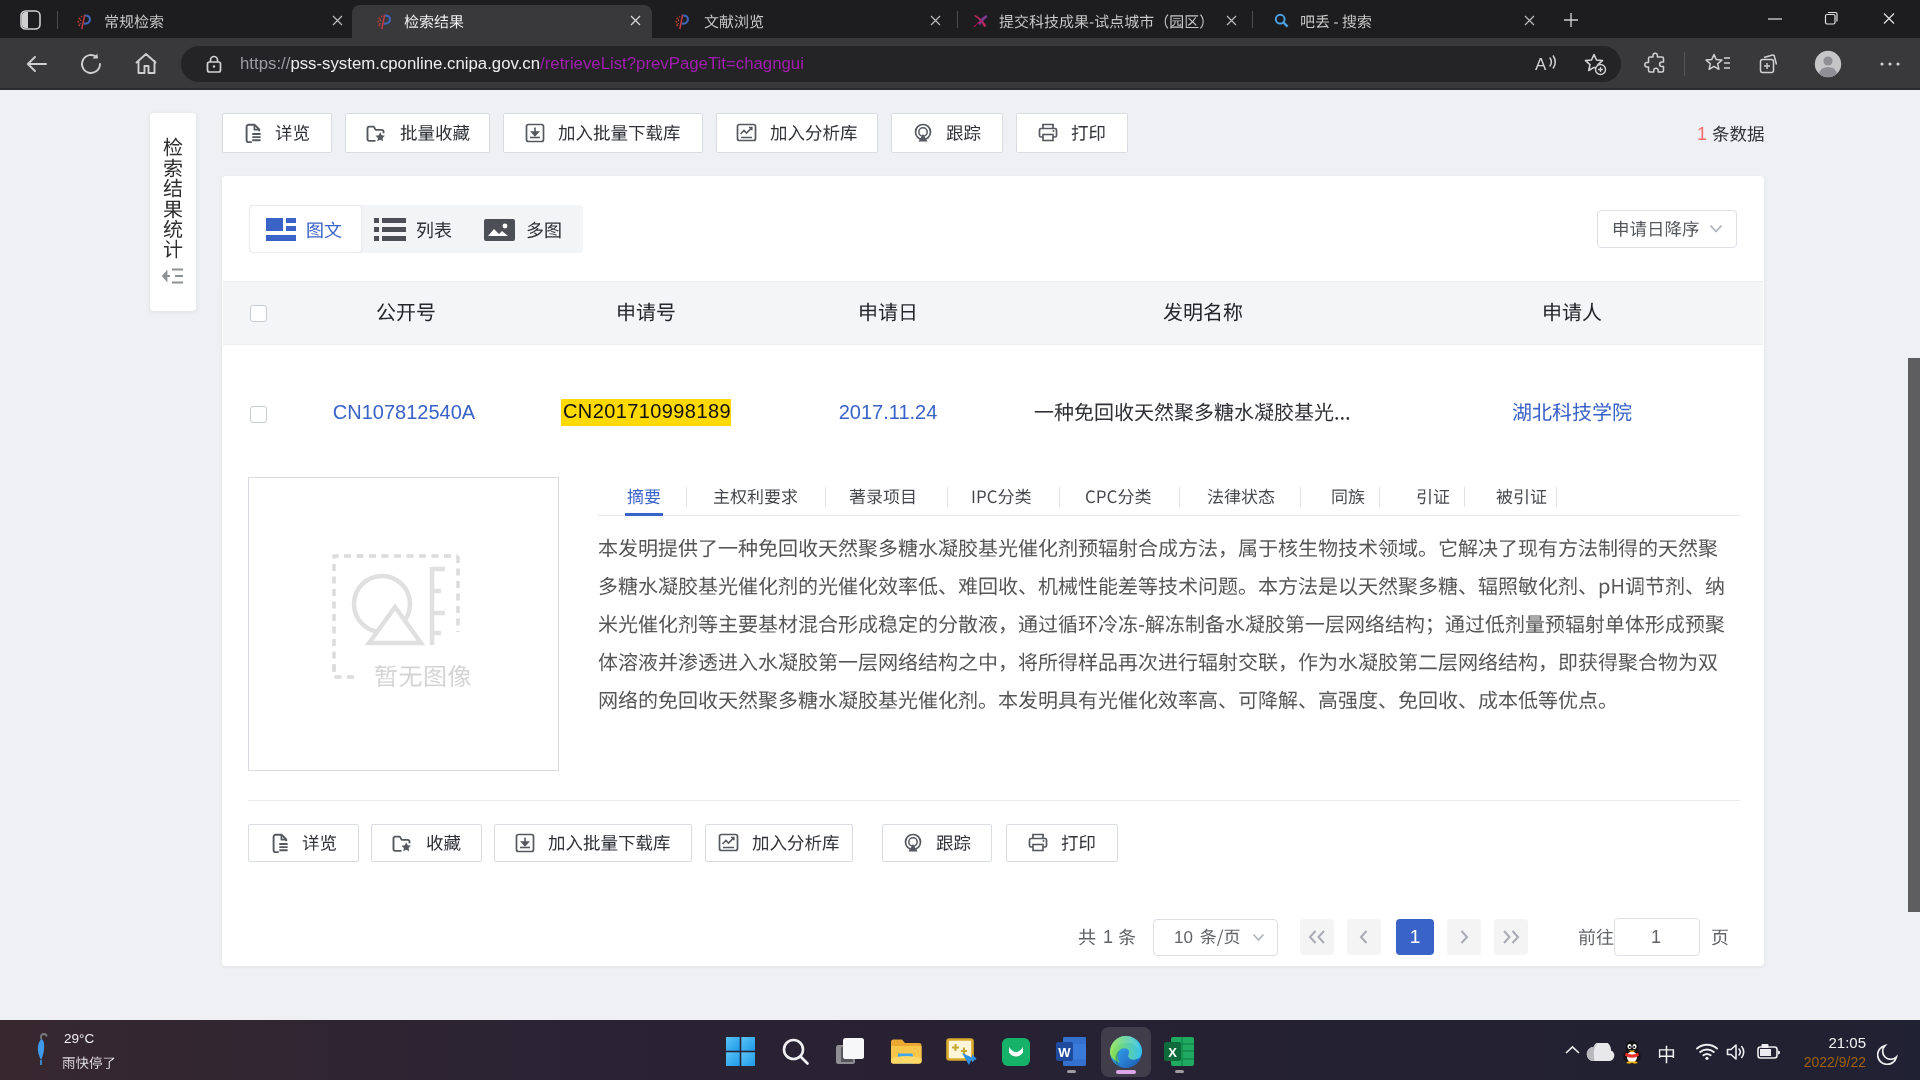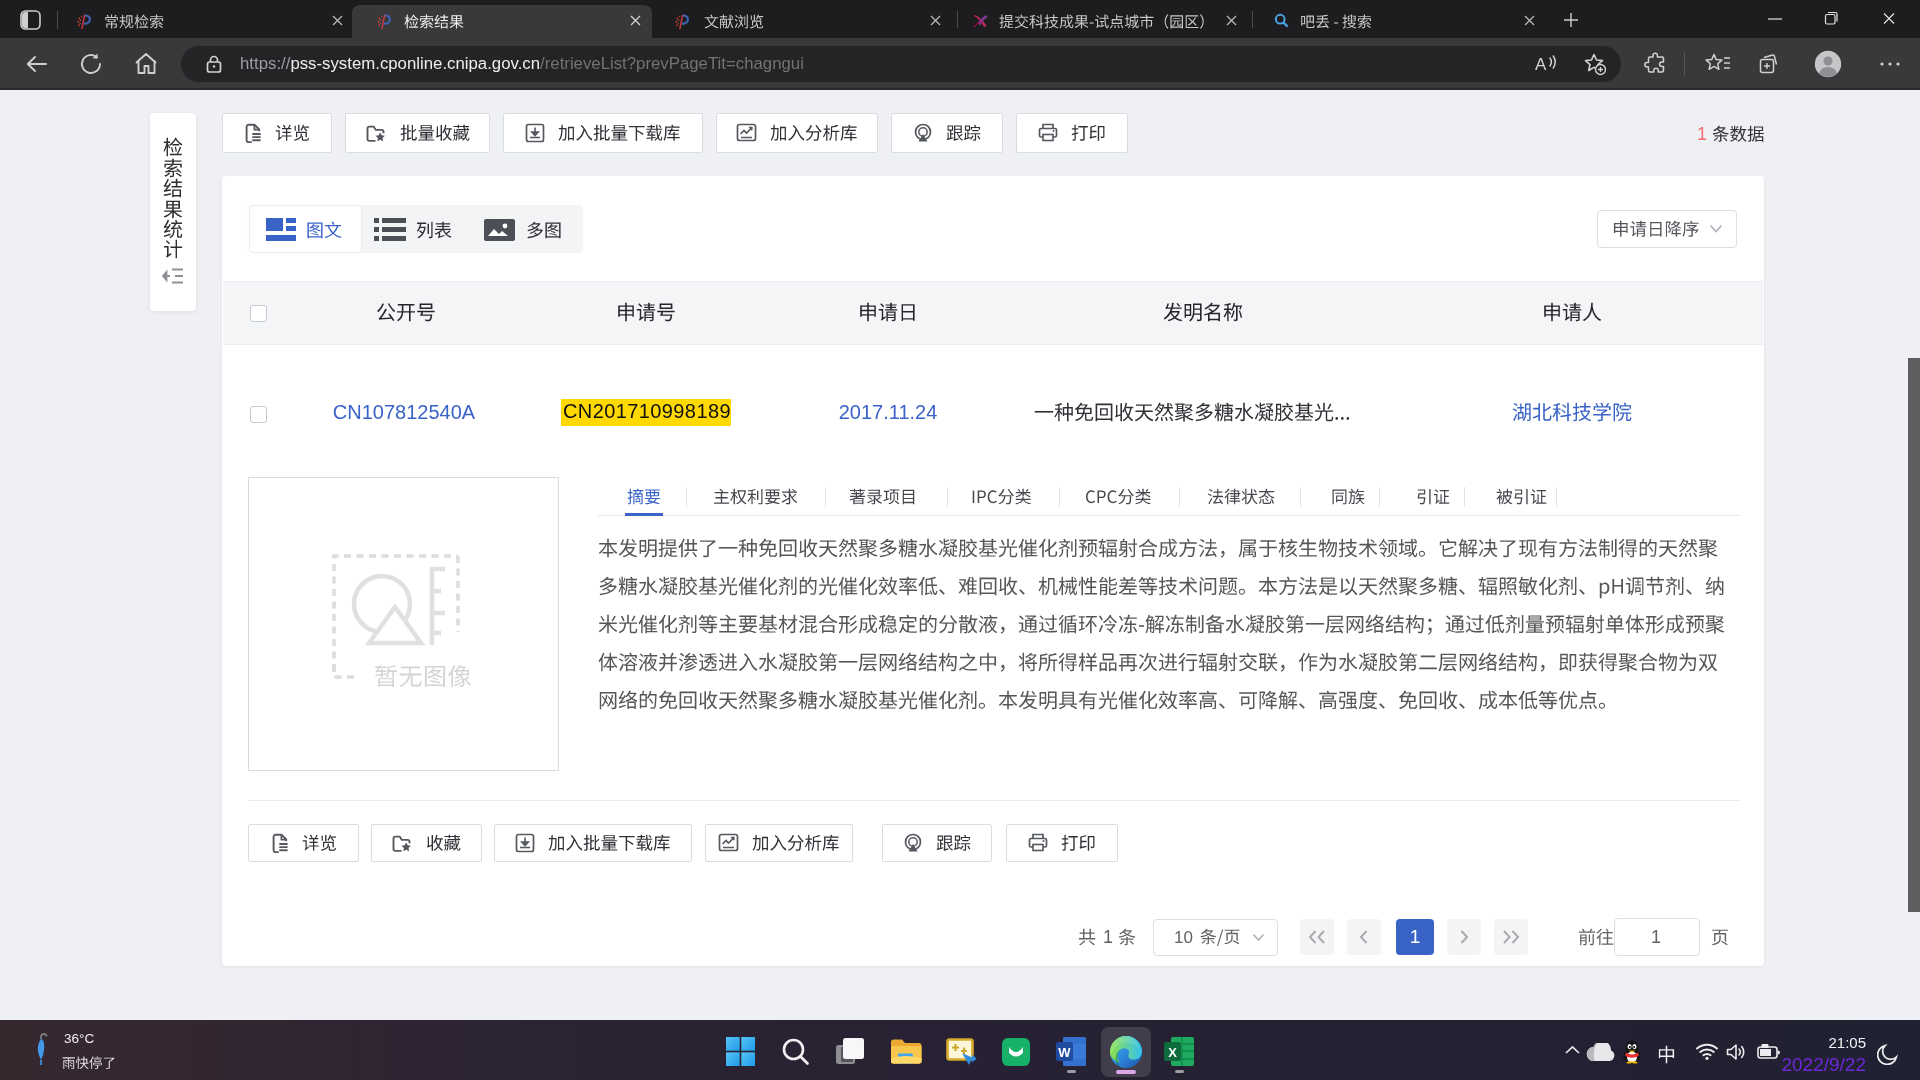--- a/index.html
+++ b/index.html
@@ -133,21 +133,21 @@
   </svg>
 <svg class="a" style="left:133px;top:51px" width="26" height="26" viewBox="0 0 26 26">
 <path d="M3.5 11.5 13 3l9.5 8.5M5.5 10v12h6v-7h4v7h6V10" stroke="#cfcfcf" stroke-width="1.9" fill="none" stroke-linecap="round" stroke-linejoin="round"></path>
   </svg>
 <div class="a" style="left:181px;top:46px;width:1440px;height:36px;border-radius:18px;background:#242427"></div>
 <svg class="a" style="left:206px;top:55px" width="16" height="18" viewBox="0 0 16 18">
 <rect x="1.5" y="7" width="13" height="10" rx="2" fill="none" stroke="#d2d2d2" stroke-width="1.7"></rect>
 <path d="M4.5 7V5a3.5 3.5 0 0 1 7 0v2" fill="none" stroke="#d2d2d2" stroke-width="1.7"></path>
 <circle cx="8" cy="11.5" r="1.2" fill="#d2d2d2"></circle>
   </svg>
-<div class="lat" style="left:240px;top:54px;font-size:16.8px;color:#9d9da1">https://<span style="color:#ededee;font-weight:normal">pss-system.cponline.cnipa.gov.cn</span><span style="color:#737373">/retrieveList?prevPageTit=chagngui</span></div>
+<div class="lat" style="left:240px;top:54px;font-size:16.8px;color:#9d9da1">https://<span style="color:#ededee;font-weight:normal">pss-system.cponline.cnipa.gov.cn</span><span style="color:#a21caf">/retrieveList?prevPageTit=chagngui</span></div>
 <svg class="a" style="left:1535px;top:53px" width="24" height="22" viewBox="0 0 24 22">
 <text x="0" y="17" font-family="Liberation Sans" font-size="17" fill="#d2d2d2">A</text>
 <path d="M15 4a7 7 0 0 1 0 8M18.3 2a11 11 0 0 1 0 12" stroke="#d2d2d2" stroke-width="1.5" fill="none" stroke-linecap="round" transform="translate(0 1)"></path>
   </svg>
 <svg class="a" style="left:1583px;top:52px" width="24" height="24" viewBox="0 0 24 24">
 <path d="M11 2.5 13.5 8l6 .6-4.5 4 1.3 5.9L11 15.4l-5.3 3.1L7 12.6 2.5 8.6l6-.6z" fill="none" stroke="#d2d2d2" stroke-width="1.6" stroke-linejoin="round"></path>
 <circle cx="17.5" cy="17.5" r="5" fill="#242427" stroke="#d2d2d2" stroke-width="1.4"></circle>
 <path d="M17.5 15v5M15 17.5h5" stroke="#d2d2d2" stroke-width="1.3"></path>
   </svg>
 <svg class="a" style="left:1644px;top:52px" width="24" height="24" viewBox="0 0 24 24">
@@ -860,21 +860,21 @@
     <use href="#g213" transform="translate(0 15.8) scale(0.18 -0.18)"></use>
   </svg>
 <div class="a" style="left:1908px;top:358px;width:12px;height:554px;background:#5e5e61"></div>
 <div class="a" style="left:0;top:1020px;width:1920px;height:60px;
 background:linear-gradient(90deg,#37282f 0%,#2c2333 25%,#262133 55%,#202132 100%)"></div>
 <svg class="a" style="left:33px;top:1033px" width="16" height="34" viewBox="0 0 16 34">
 <path d="M8 6V4a3 3 0 0 1 3-3 2.6 2.6 0 0 1 2.6 2.6" fill="none" stroke="#7a7a80" stroke-width="1.8"></path>
 <path d="M8 6C4 12 3.5 18 8 27c4.5-9 4-21 0-21z" fill="#3f9bea"></path>
 <path d="M8 27v5" stroke="#3f9bea" stroke-width="1.6"></path>
   </svg>
-<div class="lat" style="left:64px;top:1031px;font-size:13.5px;color:#f0f0f0">36°C</div>
+<div class="lat" style="left:64px;top:1031px;font-size:13.5px;color:#f0f0f0">29°C</div>
 <svg class="t " style="left:62.0px;top:1056.1px;" width="56" height="16" fill="#e4e4e6">
     <use href="#g216" transform="translate(0 11.9) scale(0.135 -0.135)"></use>
     <use href="#g217" transform="translate(13.5 11.9) scale(0.135 -0.135)"></use>
     <use href="#g218" transform="translate(27 11.9) scale(0.135 -0.135)"></use>
     <use href="#g112" transform="translate(40.5 11.9) scale(0.135 -0.135)"></use>
   </svg>
 <svg class="a" style="left:726px;top:1037px" width="29" height="29" viewBox="0 0 29 29">
 <defs>
       <linearGradient id="wg" x1="0" y1="0" x2="1" y2="1">
 <stop offset="0" stop-color="#59c3f7"></stop>
@@ -976,21 +976,21 @@
 <path d="M13 6a4.5 4.5 0 0 1 0 6M15.7 3.5a8.5 8.5 0 0 1 0 11" fill="none" stroke="#ededef" stroke-width="1.6" stroke-linecap="round"></path>
   </svg>
 <svg class="a" style="left:1756px;top:1043px" width="24" height="17" viewBox="0 0 24 17">
 <rect x="2" y="4" width="19" height="11" rx="2.5" fill="none" stroke="#ededef" stroke-width="1.6"></rect>
 <rect x="4" y="6" width="11" height="7" fill="#ededef"></rect>
 <path d="M22 7.5v4a1.8 1.8 0 0 0 0-4z" fill="#ededef"></path>
 <path d="M7 1.5v3M11 1.5v3" stroke="#ededef" stroke-width="1.6"></path>
 <rect x="5.5" y="1" width="7" height="4" rx="1" fill="#ededef"></rect>
   </svg>
 <div class="lat" style="left:1866px;top:1034px;font-size:15px;color:#f2f2f4;transform:translateX(-100%)">21:05</div>
-<div class="lat" style="left:1866px;top:1054px;font-size:19px;color:#6d28d9;transform:translateX(-100%)">2022/9/22</div>
+<div class="lat" style="left:1866px;top:1054px;font-size:14px;color:#a16207;transform:translateX(-100%)">2022/9/22</div>
 <svg class="a" style="left:1877px;top:1044px" width="21" height="21" viewBox="0 0 21 21">
 <path d="M8 1.6A9.5 9.5 0 1 0 19.4 13 7.6 7.6 0 0 1 8 1.6z" fill="none" stroke="#efeff1" stroke-width="1.7"></path>
   </svg>
 <svg width="0" height="0" style="position:absolute">
     <defs>
       <path id="g0" d="M31 49H69V39H31ZM15 25V-4H23V18H47V-8H55V18H78V4C78 3 78 3 76 3C75 3 70 3 64 3C64 1 66 -2 66 -4C74 -4 79 -4 82 -3C85 -2 86 0 86 4V25H55V34H77V55H24V34H47V25ZM17 80C20 77 23 72 25 68H9V47H16V62H85V47H92V68H54V84H47V68H26L32 71C30 75 27 80 24 83ZM76 83C74 80 71 74 68 71L74 68C77 72 81 76 84 80Z"></path>
       <path id="g1" d="M48 79V26H55V72H82V26H90V79ZM21 83V67H6V60H21V50L21 44H4V37H20C19 24 16 8 4 -2C5 -3 8 -6 9 -7C18 2 23 13 26 24C30 18 36 11 38 7L44 12C41 15 31 28 27 32L28 37H43V44H28L28 51V60H42V67H28V83ZM65 64V45C65 29 62 10 37 -2C38 -4 41 -6 42 -8C57 0 65 11 69 22V3C69 -4 71 -6 78 -6H86C94 -6 95 -2 96 14C94 14 92 15 90 17C89 3 89 0 86 0H79C76 0 75 1 75 4V29H71C72 34 72 40 72 45V64Z"></path>
       <path id="g2" d="M47 53V46H81V53ZM40 36C42 28 45 18 46 11L52 13C51 20 49 29 46 37ZM59 38C61 31 63 21 63 14L69 15C69 22 67 32 65 39ZM18 84V65H5V58H17C14 45 9 29 3 21C4 19 6 16 7 14C11 20 15 30 18 40V-8H25V44C27 39 30 34 32 30L36 36C35 39 27 50 25 54V58H35V65H25V84ZM62 85C56 71 44 58 31 50C32 49 35 46 36 44C46 51 56 61 63 73C71 63 83 52 93 45C94 47 95 50 97 52C86 58 74 69 67 79L69 82ZM34 4V-3H94V4H75C81 13 87 26 91 37L84 39C81 28 74 13 69 4Z"></path>
       <path id="g3" d="M63 10C72 6 82 -1 88 -6L94 -1C88 3 77 10 69 14ZM29 14C23 8 14 3 6 -1C8 -2 11 -5 12 -6C20 -2 29 5 36 11ZM19 32C21 33 24 33 42 34C34 30 27 27 24 26C18 24 14 22 10 22C11 20 12 17 12 15C15 16 19 17 48 18V1C48 -0 48 -1 46 -1C44 -1 39 -1 33 -1C34 -3 35 -5 36 -8C43 -8 48 -8 51 -6C54 -5 55 -3 55 1V19L80 20C82 18 85 15 86 13L92 17C88 22 79 30 72 36L66 33C69 31 72 28 75 26L31 23C45 28 59 35 73 43L67 48C63 45 58 42 53 40L31 38C38 42 45 46 51 50L48 53H86V40H94V59H54V69H92V75H54V84H46V75H8V69H46V59H7V40H14V53H43C36 47 27 42 25 41C22 40 19 39 17 38C18 37 19 33 19 32Z"></path>
       <path id="g4" d="M4 5 5 -2C15 -0 28 3 41 6L40 12C27 10 13 7 4 5ZM6 43C7 43 10 44 22 45C18 39 14 34 12 32C8 29 6 26 4 26C5 24 6 20 6 18C9 20 12 20 40 26C40 27 40 30 40 32L18 29C26 37 34 48 40 59L33 63C32 59 29 56 27 52L14 51C20 59 25 70 30 80L22 83C18 72 11 59 9 56C7 53 5 51 3 50C4 48 5 44 6 43ZM64 84V71H41V63H64V48H43V41H93V48H72V63H94V71H72V84ZM46 30V-8H53V-4H83V-8H90V30ZM53 3V24H83V3Z"></path>

